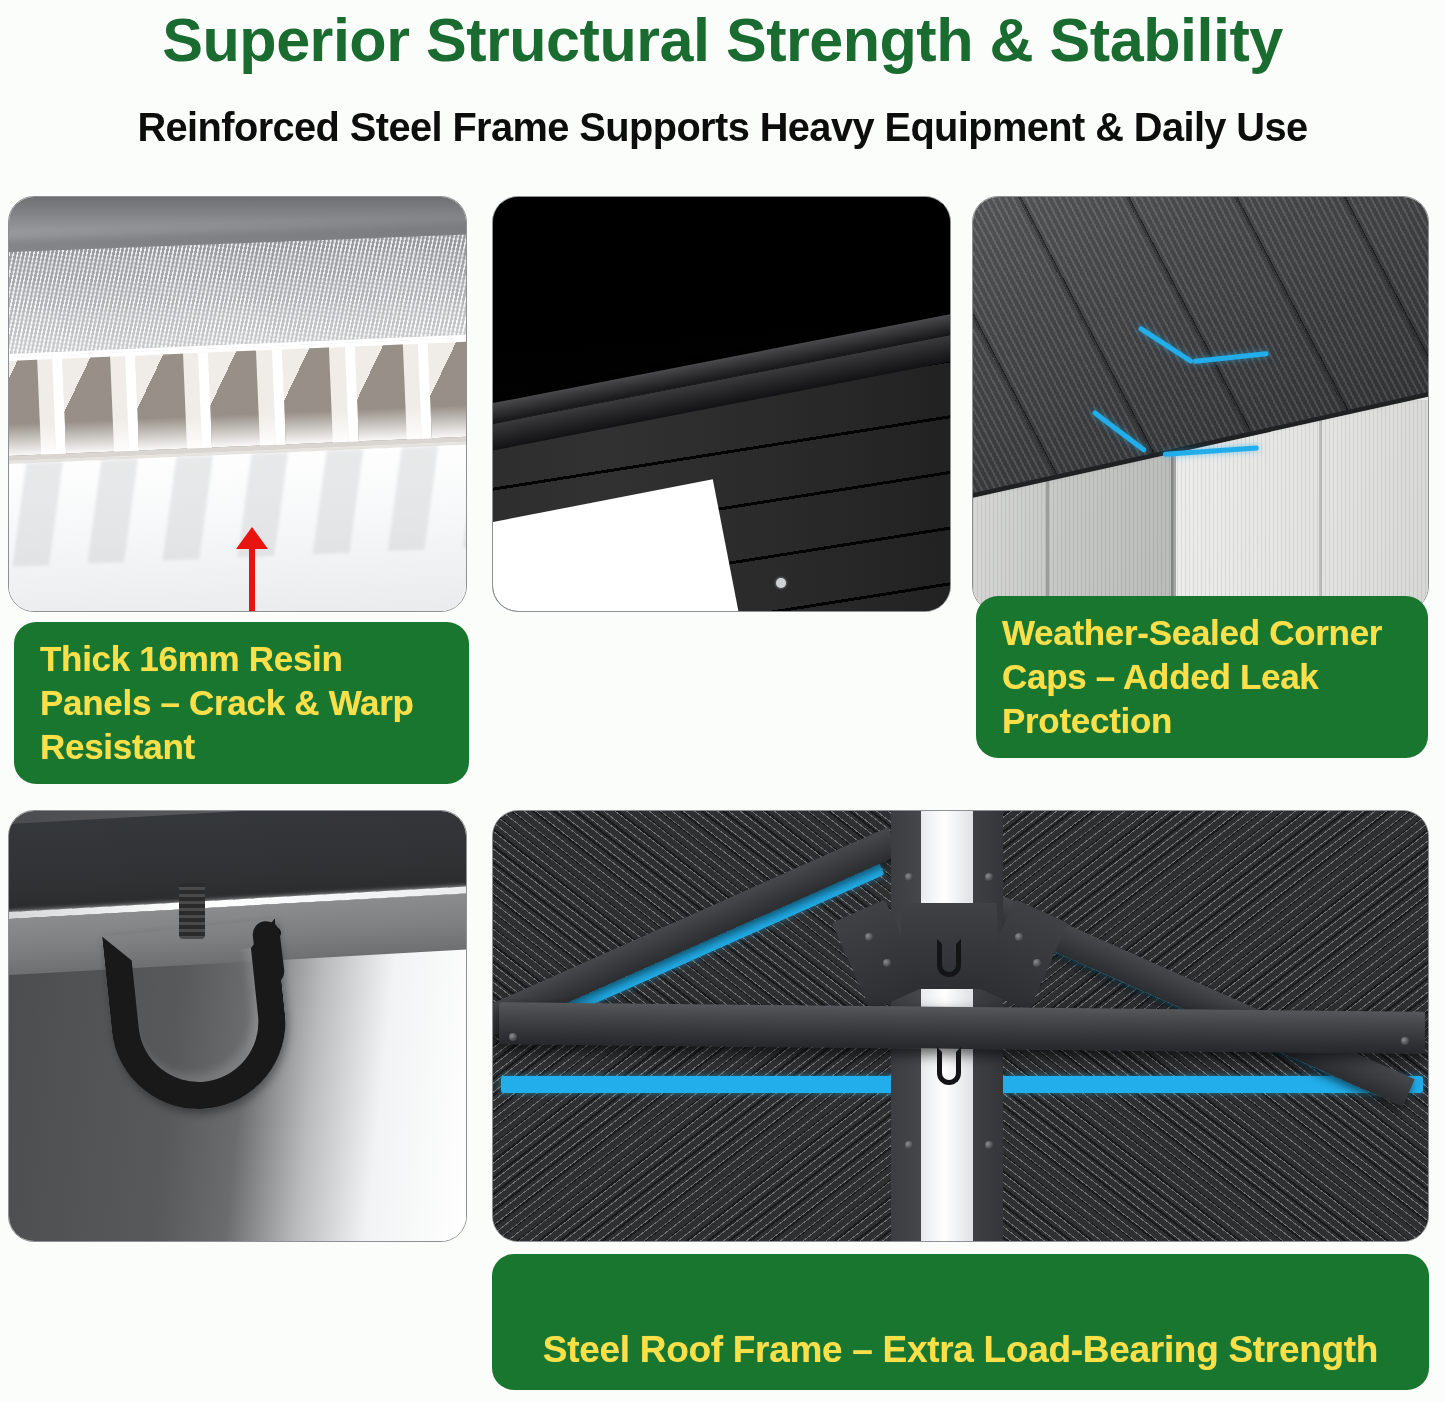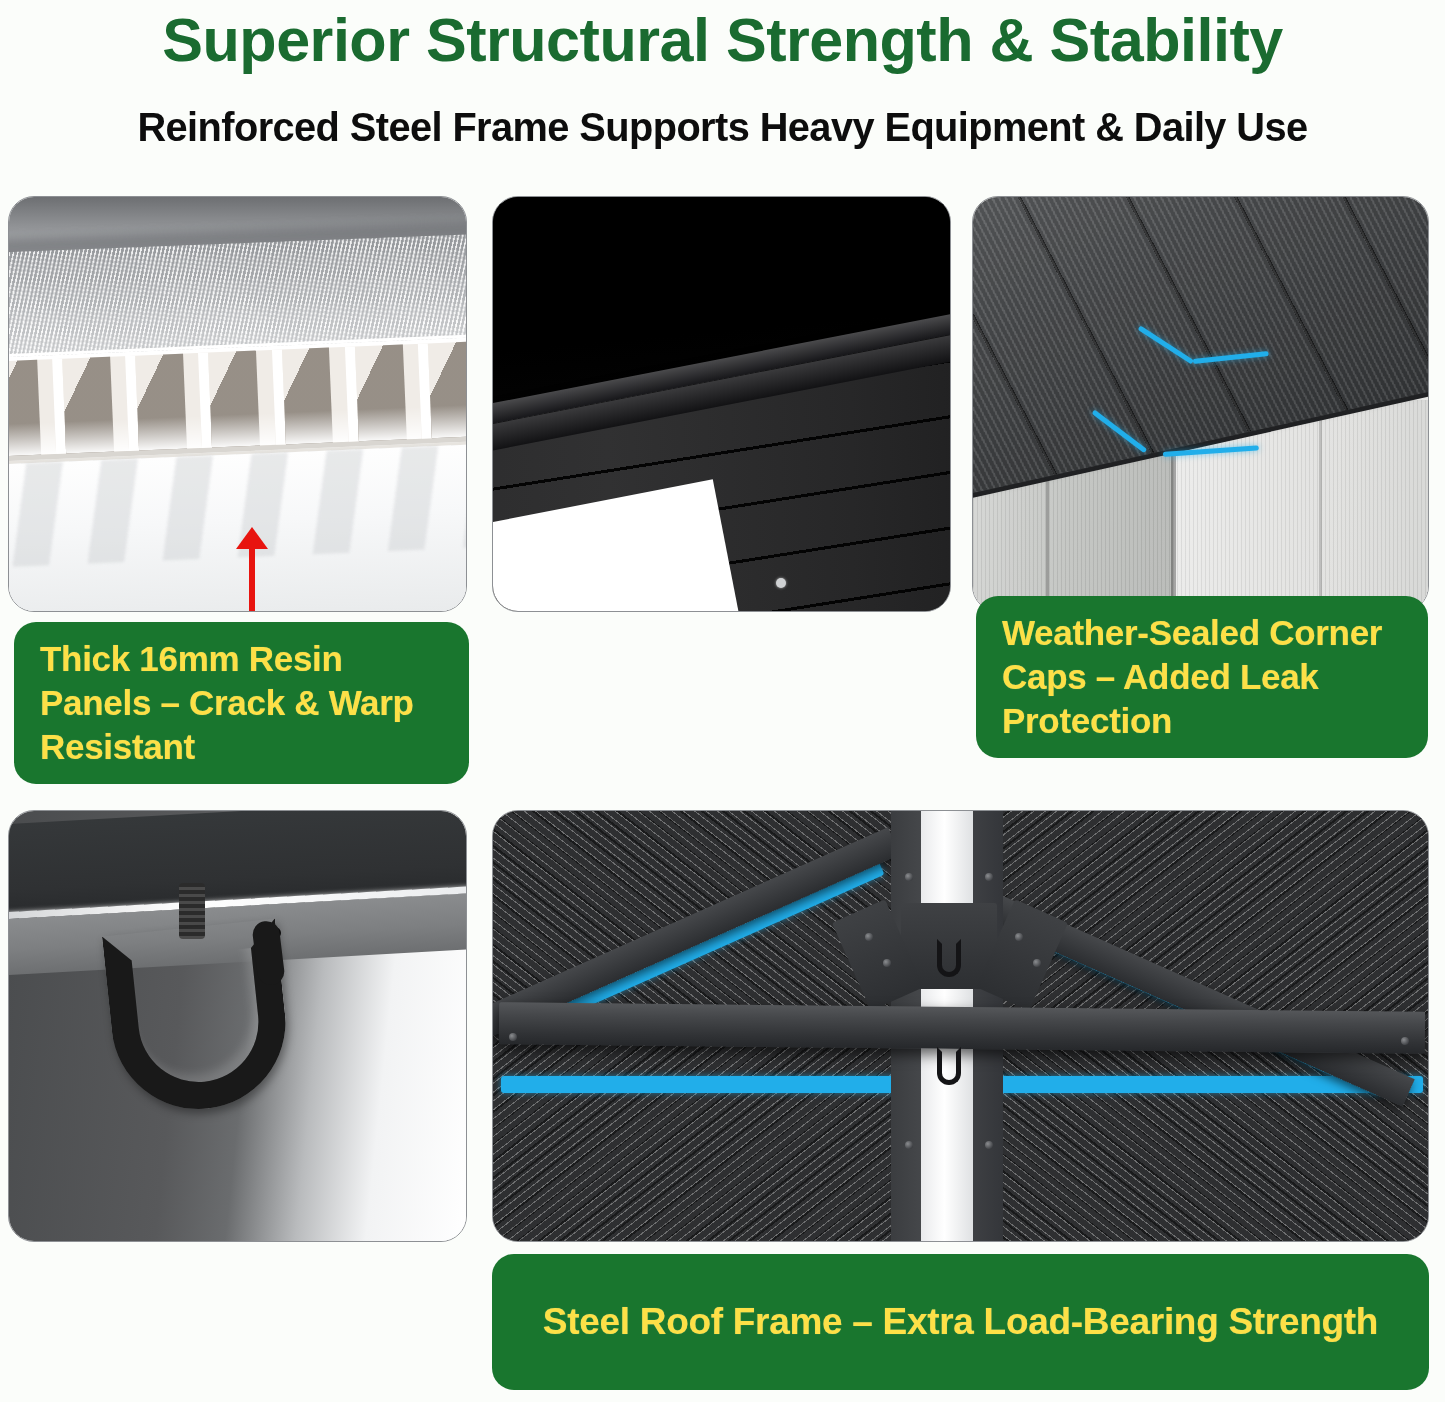--- a/index.html
+++ b/index.html
@@ -62,21 +62,21 @@
     padding: 16px 26px;
   }
   .caption .ctext {
     font-size: 35px;
     font-weight: bold;
     color: #fde047;
     line-height: 1.26;
     letter-spacing: -0.3px;
     text-shadow: 0 0 1px rgba(255,255,255,.35);
   }
-  .caption.wide { align-items: center; justify-content: center; }
+  .caption.wide { align-items: flex-end; justify-content: center; }
   .caption.wide .ctext { font-size: 37px; text-align: center; }
 
   
   .p1bg {
     position: absolute; inset: 0;
     background:
       linear-gradient(180deg,#6d6f72 0%,#95979a 8%,#c9cbcd 17%,#e8e9ea 26%, #f4f4f5 30%, #ffffff 45%,#f2f3f4 62%,#e3e5e7 80%,#eef0f1 100%);
   }
   
   .p1top {

